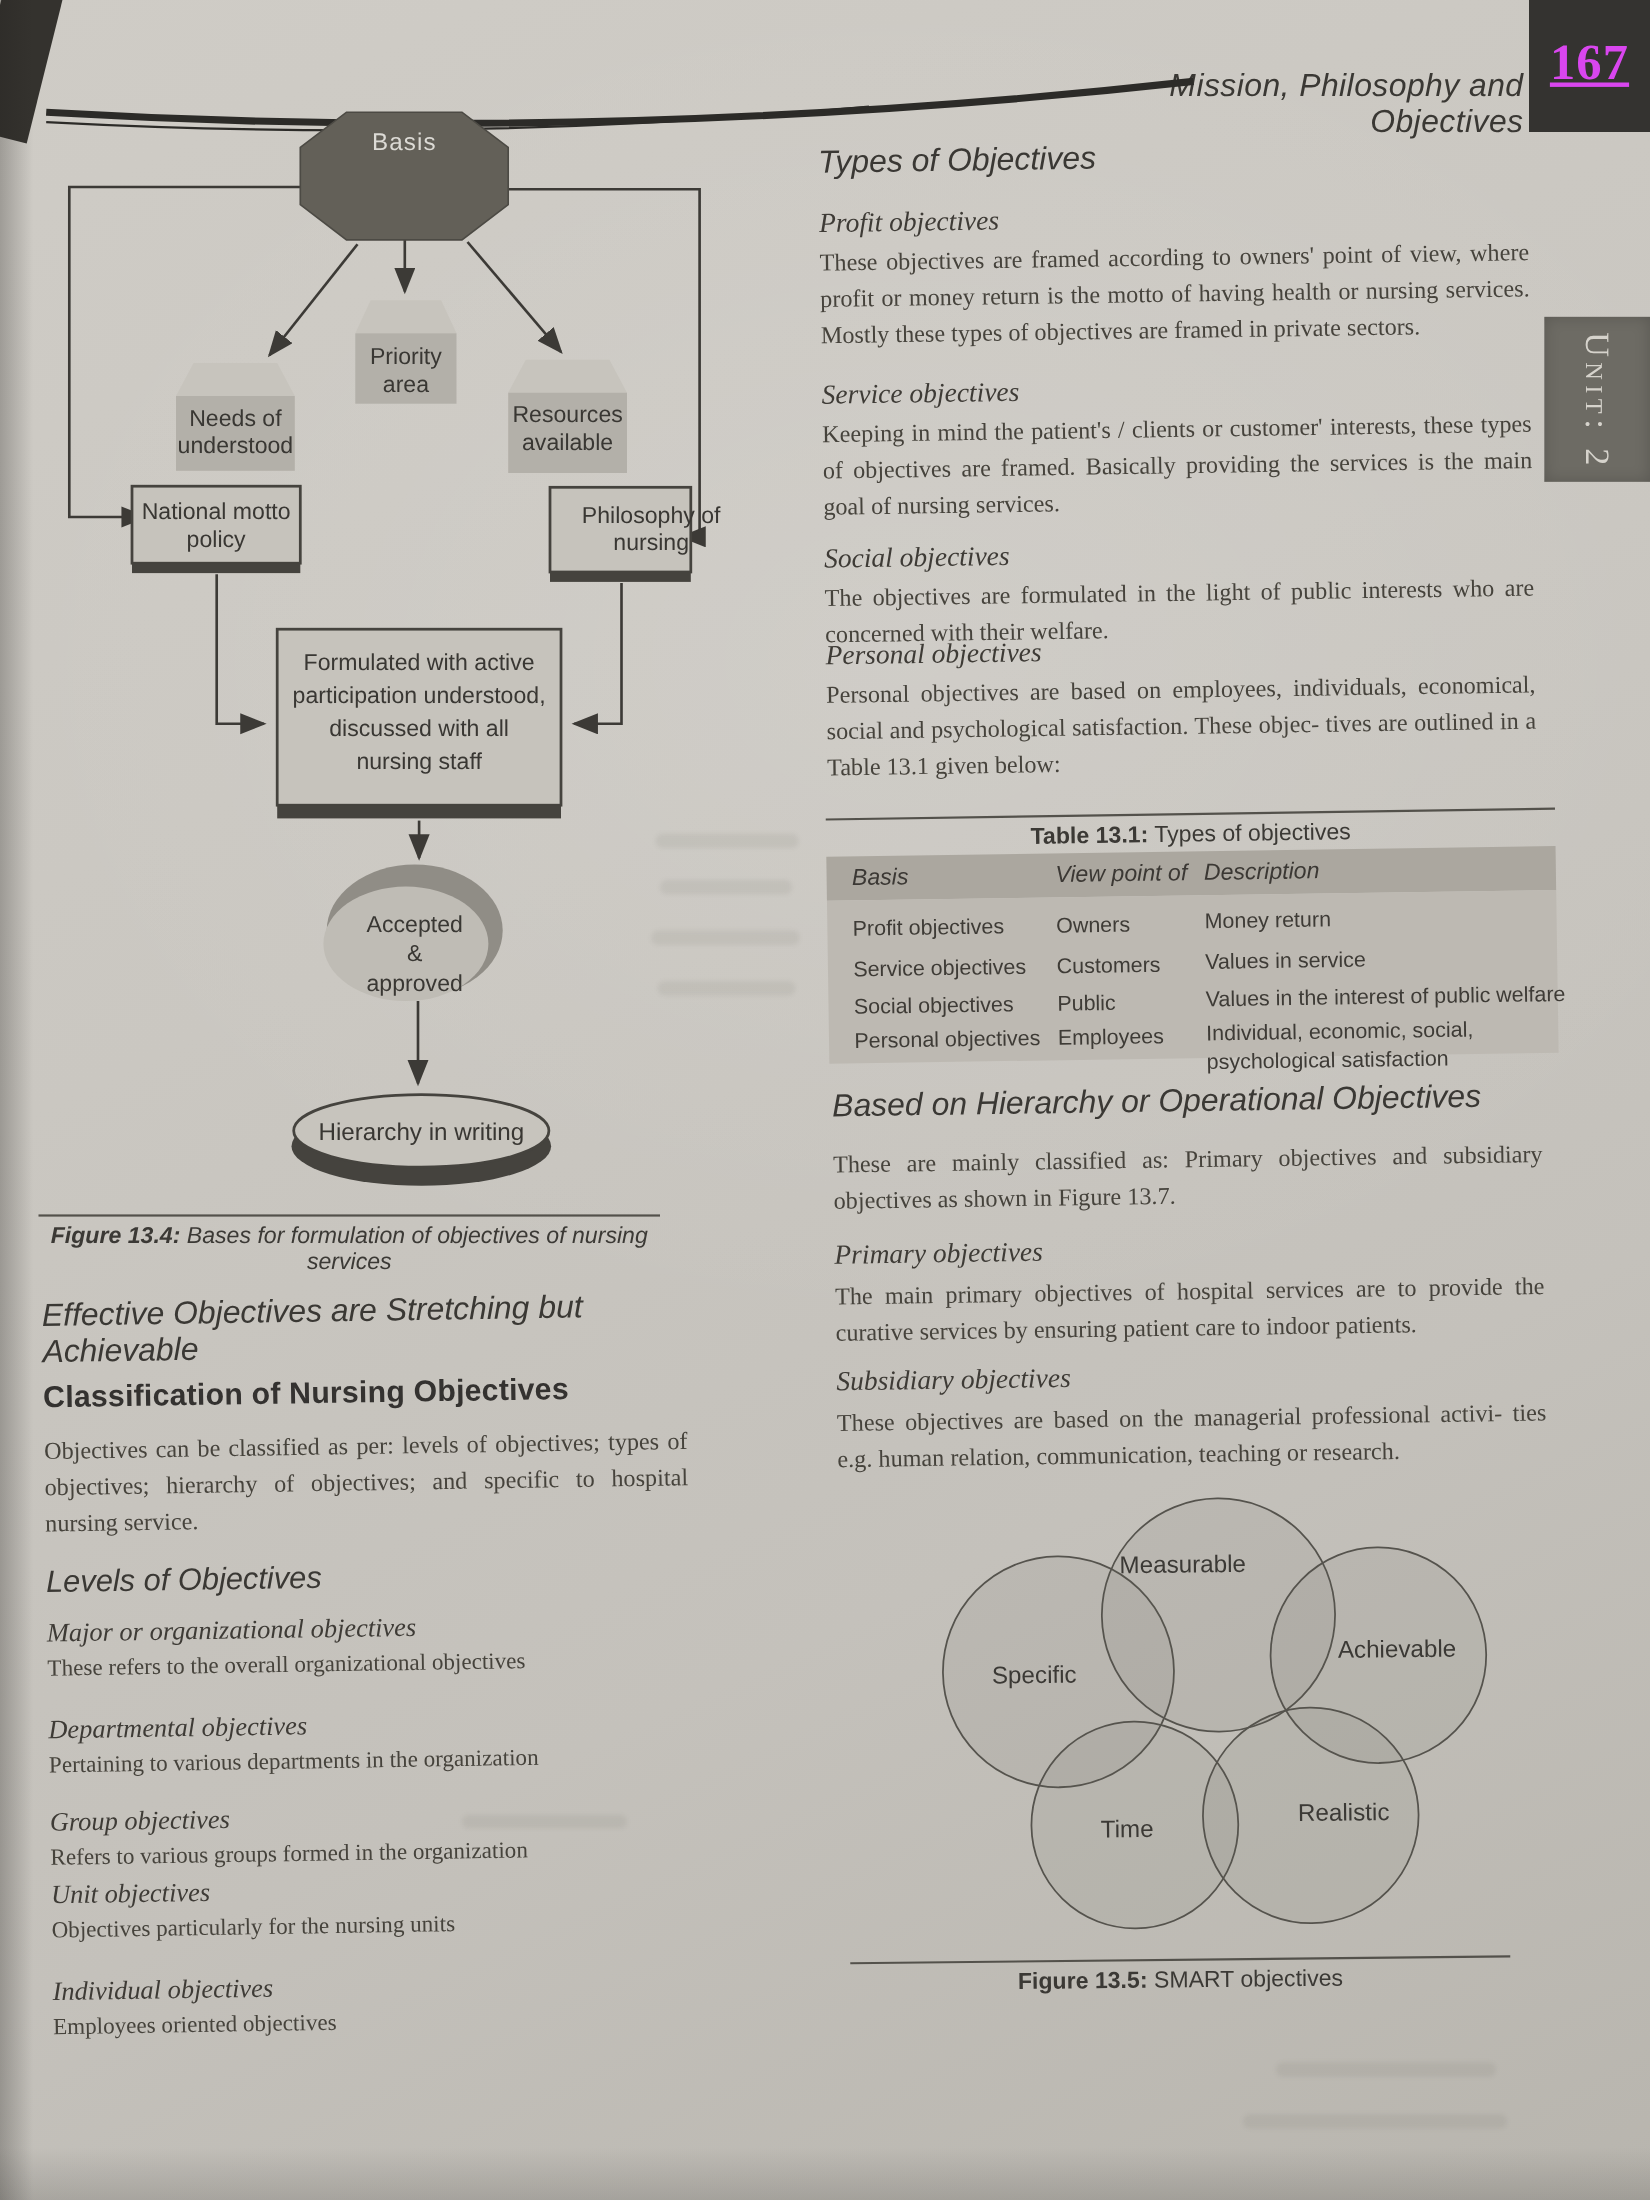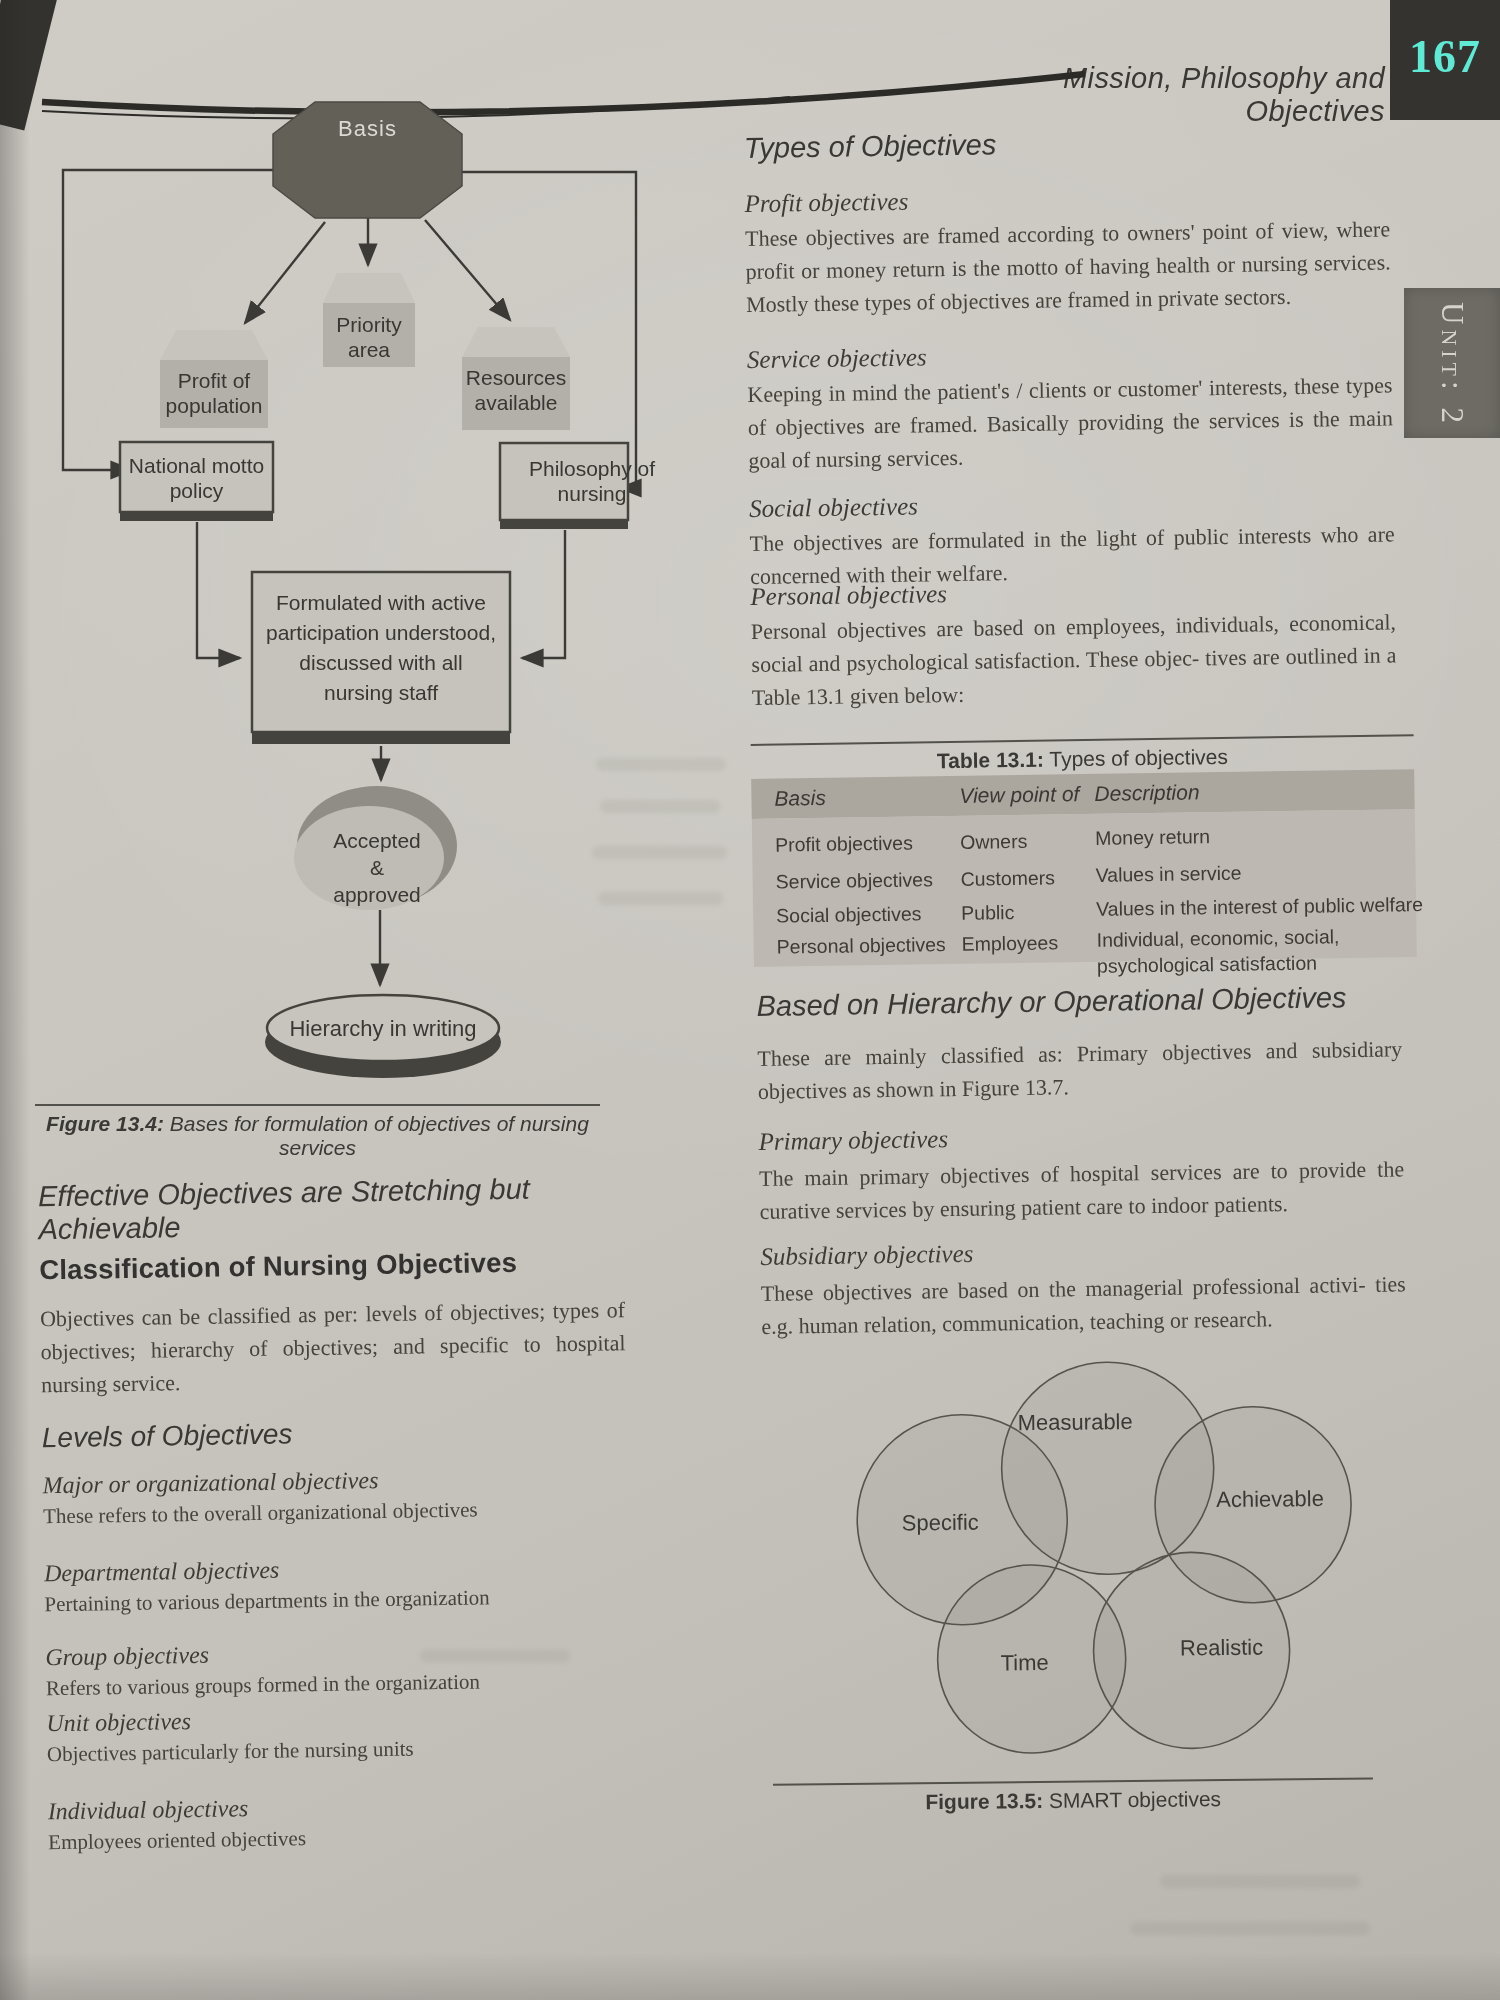--- a/index.html
+++ b/index.html
@@ -13,21 +13,21 @@
   }
   .abs{position:absolute;}
   
   .vig-left{left:0;top:0;width:30px;height:2000px;background:linear-gradient(90deg,rgba(35,33,30,0.28),rgba(35,33,30,0));}
   .vig-bottom{left:0;top:1952px;width:1500px;height:48px;background:linear-gradient(180deg,rgba(35,33,30,0),rgba(35,33,30,0.16));}
   .corner-wedge{left:-12px;top:-14px;width:54px;height:140px;background:#34322e;transform:rotate(14deg);}
   .ghost{background:rgba(80,78,70,0.08);border-radius:7px;filter:blur(2px);}
   
   .hdr-title{left:940px;top:62px;width:445px;text-align:right;font-style:italic;font-size:29px;color:#39373300;color:#3a3834;letter-spacing:.4px;}
   .pagenum-box{left:1390px;top:0;width:110px;height:120px;background:#343330;}
-  .pagenum{width:100%;text-align:center;margin-top:30px;font-family:"Liberation Serif",serif;font-weight:bold;font-size:46px;color:#5eead4;letter-spacing:1px;}
+  .pagenum{width:100%;text-align:center;margin-top:30px;font-family:"Liberation Serif",serif;font-weight:bold;font-size:46px;color:#d946ef;letter-spacing:1px;text-decoration:underline;}
   .unit-tab{left:1404px;top:288px;width:96px;height:150px;background:#6d6b64;box-shadow:inset 0 0 14px rgba(0,0,0,0.18);}
   .unit-tab span{display:block;margin:14px auto 0 auto;writing-mode:vertical-rl;text-orientation:mixed;font-family:"Liberation Serif",serif;font-variant:small-caps;font-size:31px;letter-spacing:5px;color:#d6d3cc;}
   
   .fc-label{font-size:21px;line-height:25px;color:#393733;text-align:center;}
   .fc-basis{color:#dcdad5;font-size:22px;letter-spacing:1px;}
   .fc-caption-rule{left:35px;top:1104px;width:565px;height:2px;background:#53514b;}
   .fig-caption{font-size:21px;color:#3b3935;text-align:center;}
   .fig-caption b{font-weight:bold;}
   
   .left-text{left:0;top:0;width:1500px;height:2000px;transform:rotate(-0.9deg);transform-origin:60px 1190px;}
@@ -119,21 +119,21 @@
 
     <ellipse cx="347" cy="766" rx="80" ry="60" fill="#908d86"></ellipse>
     <ellipse cx="339" cy="778" rx="75" ry="52" fill="#bfbcb5"></ellipse>
 
     <ellipse cx="353" cy="962" rx="118" ry="36" fill="#45433e"></ellipse>
     <ellipse cx="353" cy="948" rx="116" ry="33" fill="#c7c4bd" stroke="#45433e" stroke-width="2.5"></ellipse>
   </svg>
 
   <div class="abs fc-label fc-basis" style="left:273px;top:116px;width:189px;">Basis</div>
   <div class="abs fc-label" style="left:323px;top:312px;width:92px;">Priority area</div>
-  <div class="abs fc-label" style="left:160px;top:368px;width:108px;">Profit of population</div>
+  <div class="abs fc-label" style="left:160px;top:368px;width:108px;">Needs of understood</div>
   <div class="abs fc-label" style="left:462px;top:365px;width:108px;">Resources available</div>
   <div class="abs fc-label" style="left:120px;top:453px;width:153px;">National motto policy</div>
   <div class="abs fc-label" style="left:500px;top:456px;width:128px;padding-left:28px;">Philosophy of nursing</div>
   <div class="abs fc-label" style="left:266px;top:588px;width:230px;line-height:30px;">Formulated with active participation understood, discussed with all nursing staff</div>
   <div class="abs fc-label" style="left:330px;top:827px;width:94px;line-height:27px;">Accepted &amp; approved</div>
   <div class="abs fc-label" style="left:266px;top:1016px;width:234px;white-space:nowrap;font-size:22px;">Hierarchy in writing</div>
 
   <div class="abs fc-caption-rule"></div>
   <div class="abs fig-caption" style="left:35px;top:1112px;width:565px;font-style:italic;">
     <b>Figure 13.4:</b>

